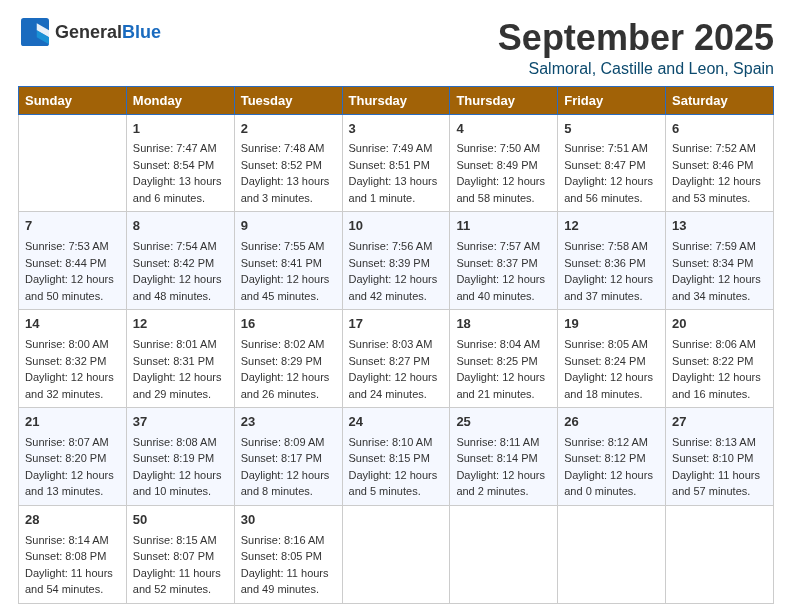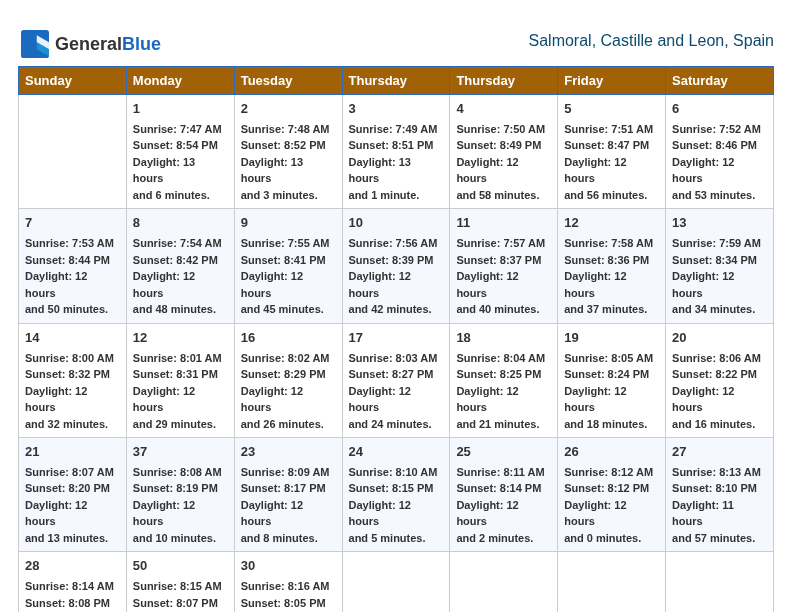--- a/index.html
+++ b/index.html
@@ -8,21 +8,20 @@
       background: #fff;
       width: 792px;
       min-height: 612px;
       padding: 18px 18px 18px 18px;
     }
     .header-area {
       display: flex;
       justify-content: space-between;
       align-items: flex-start;
       margin-bottom: 8px;
-      margin-top: 12px;
     }
     .logo {
       display: flex;
       align-items: center;
       gap: 0px;
     }
     .logo-icon {
       width: 28px;
       height: 28px;
       margin-left: 3px;
@@ -82,21 +81,20 @@
     .day-number {
       font-size: 13px;
       font-weight: bold;
       display: block;
       margin-bottom: 2px;
     }
     .day-info {
       font-size: 11px;
       color: #333;
       line-height: 1.5;
-      font-weight: bold;
     }
     .empty-cell {
       background-color: #fff !important;
     }
   </style>
 </head>
 <body>
 
 <div class="header-area">
   <div class="logo">
@@ -109,20 +107,21 @@
         </svg>
         <div>
           <div>
             <span style="font-size:18px;font-weight:bold;color:#333;">General</span><span style="font-size:18px;font-weight:bold;color:#1a6bbf;">Blue</span>
           </div>
         </div>
       </div>
     </div>
   </div>
   <div class="title-block">
+    <div class="month-title">September 2025</div>
     <div class="location-title">Salmoral, Castille and Leon, Spain</div>
   </div>
 </div>
 
 <table>
   <thead>
     <tr id="thead-row">
         <th>Sunday</th>
         <th>Monday</th>
         <th>Tuesday</th>

